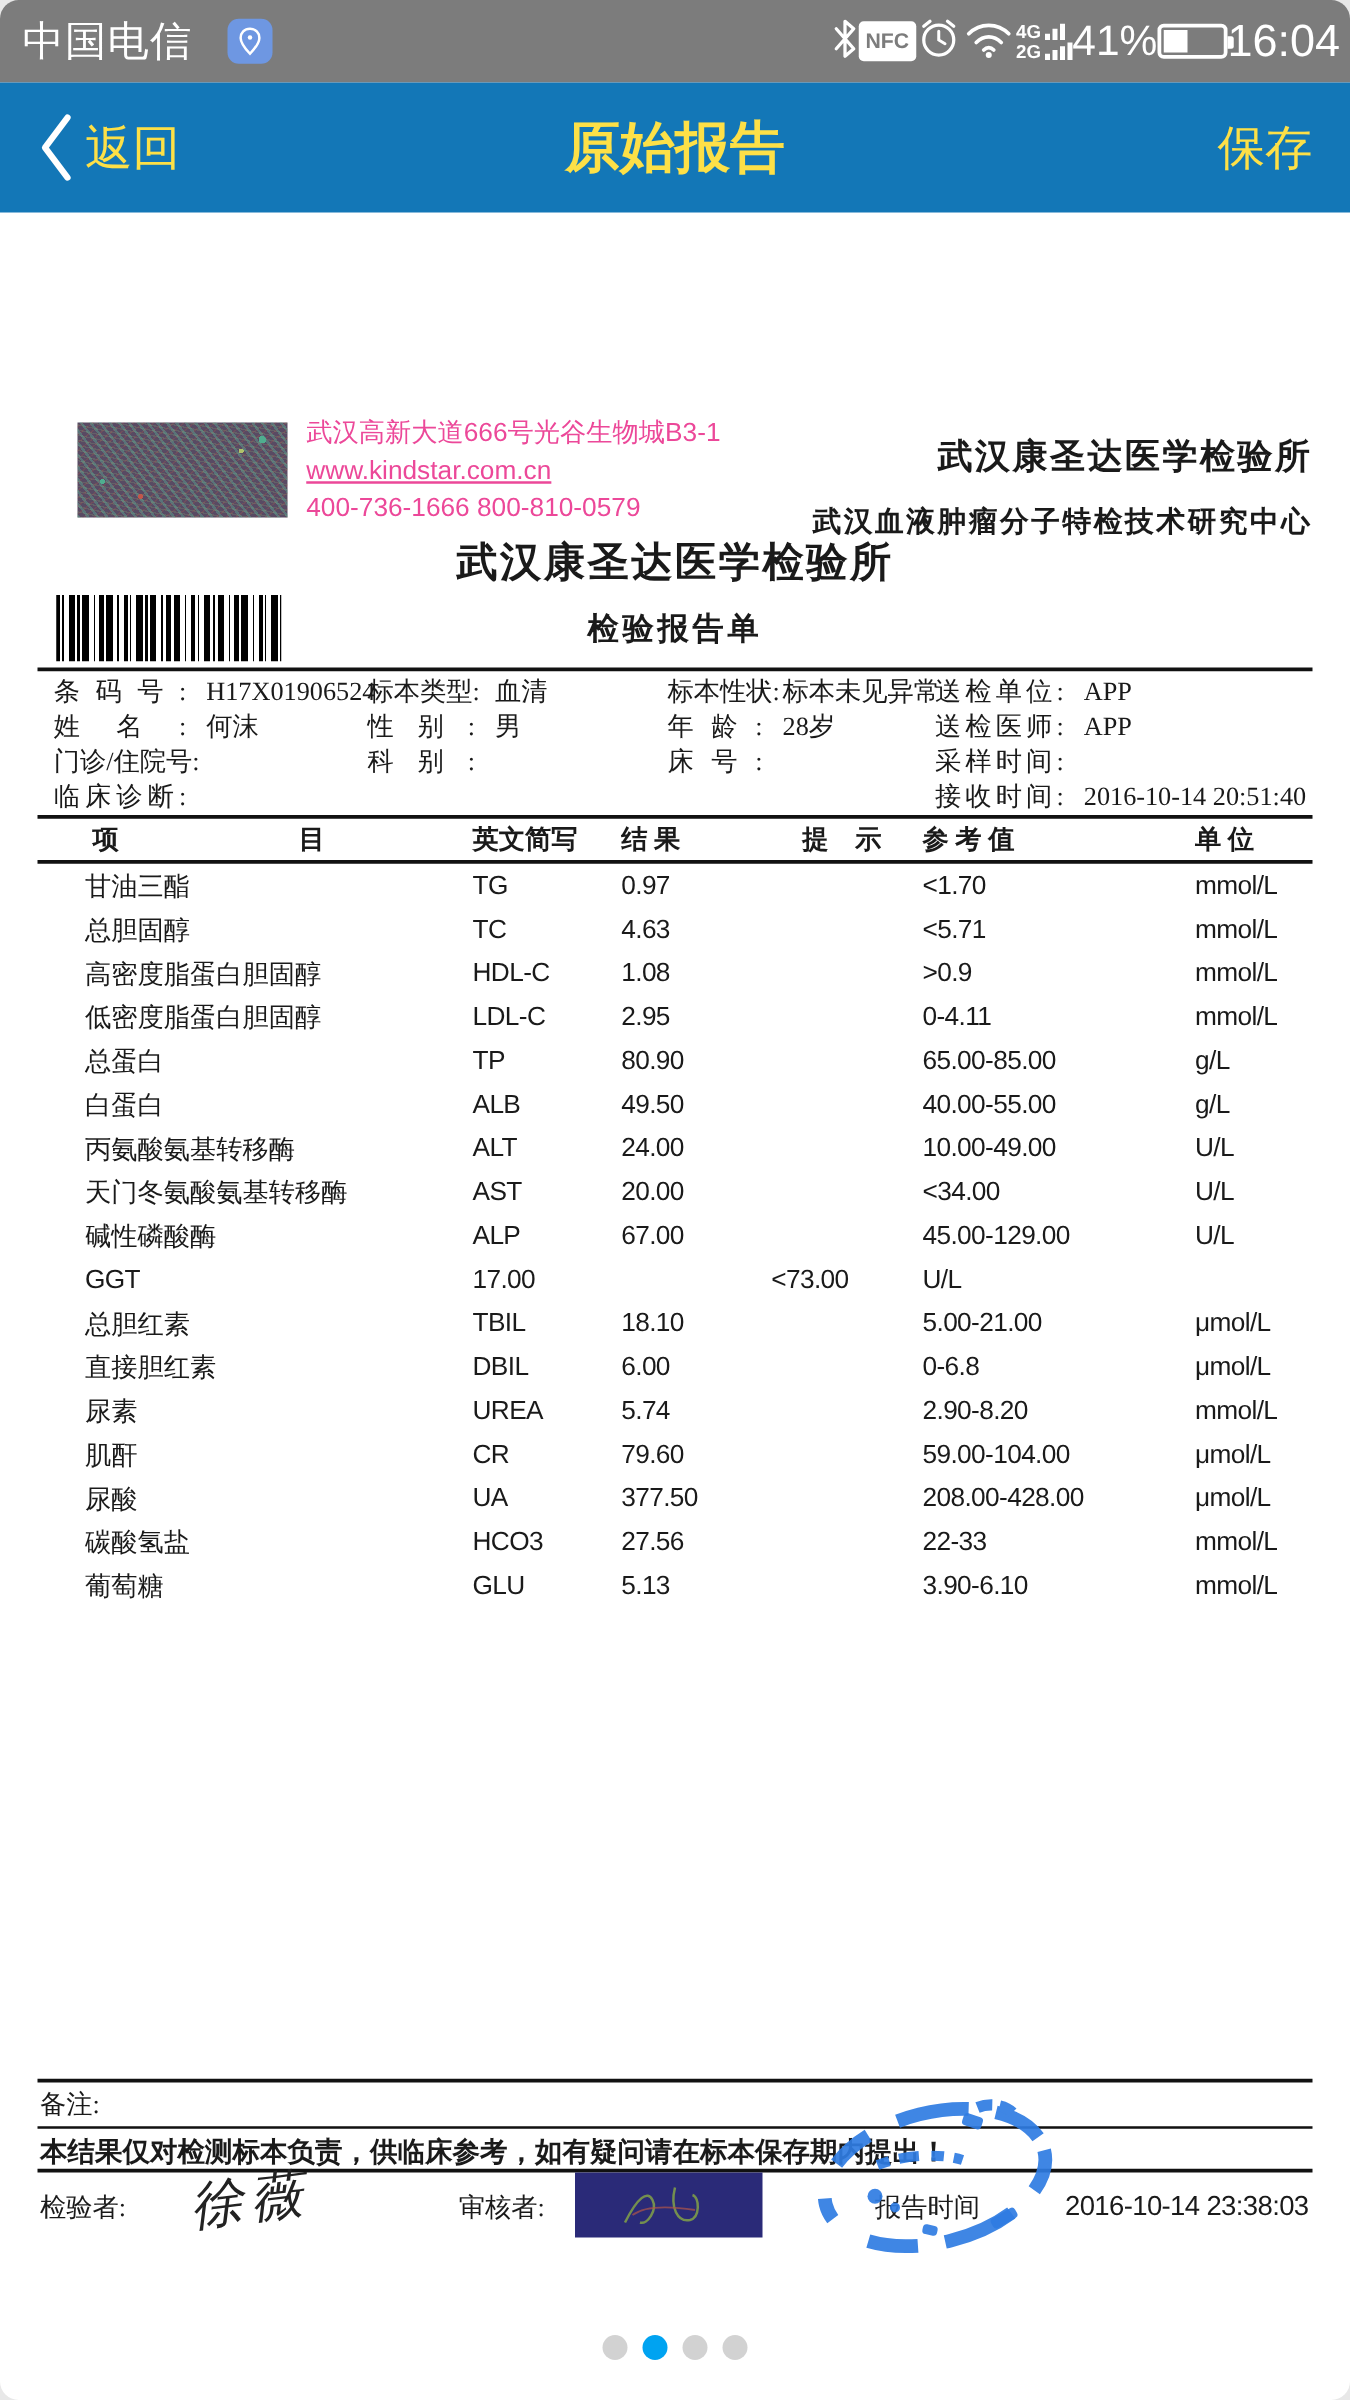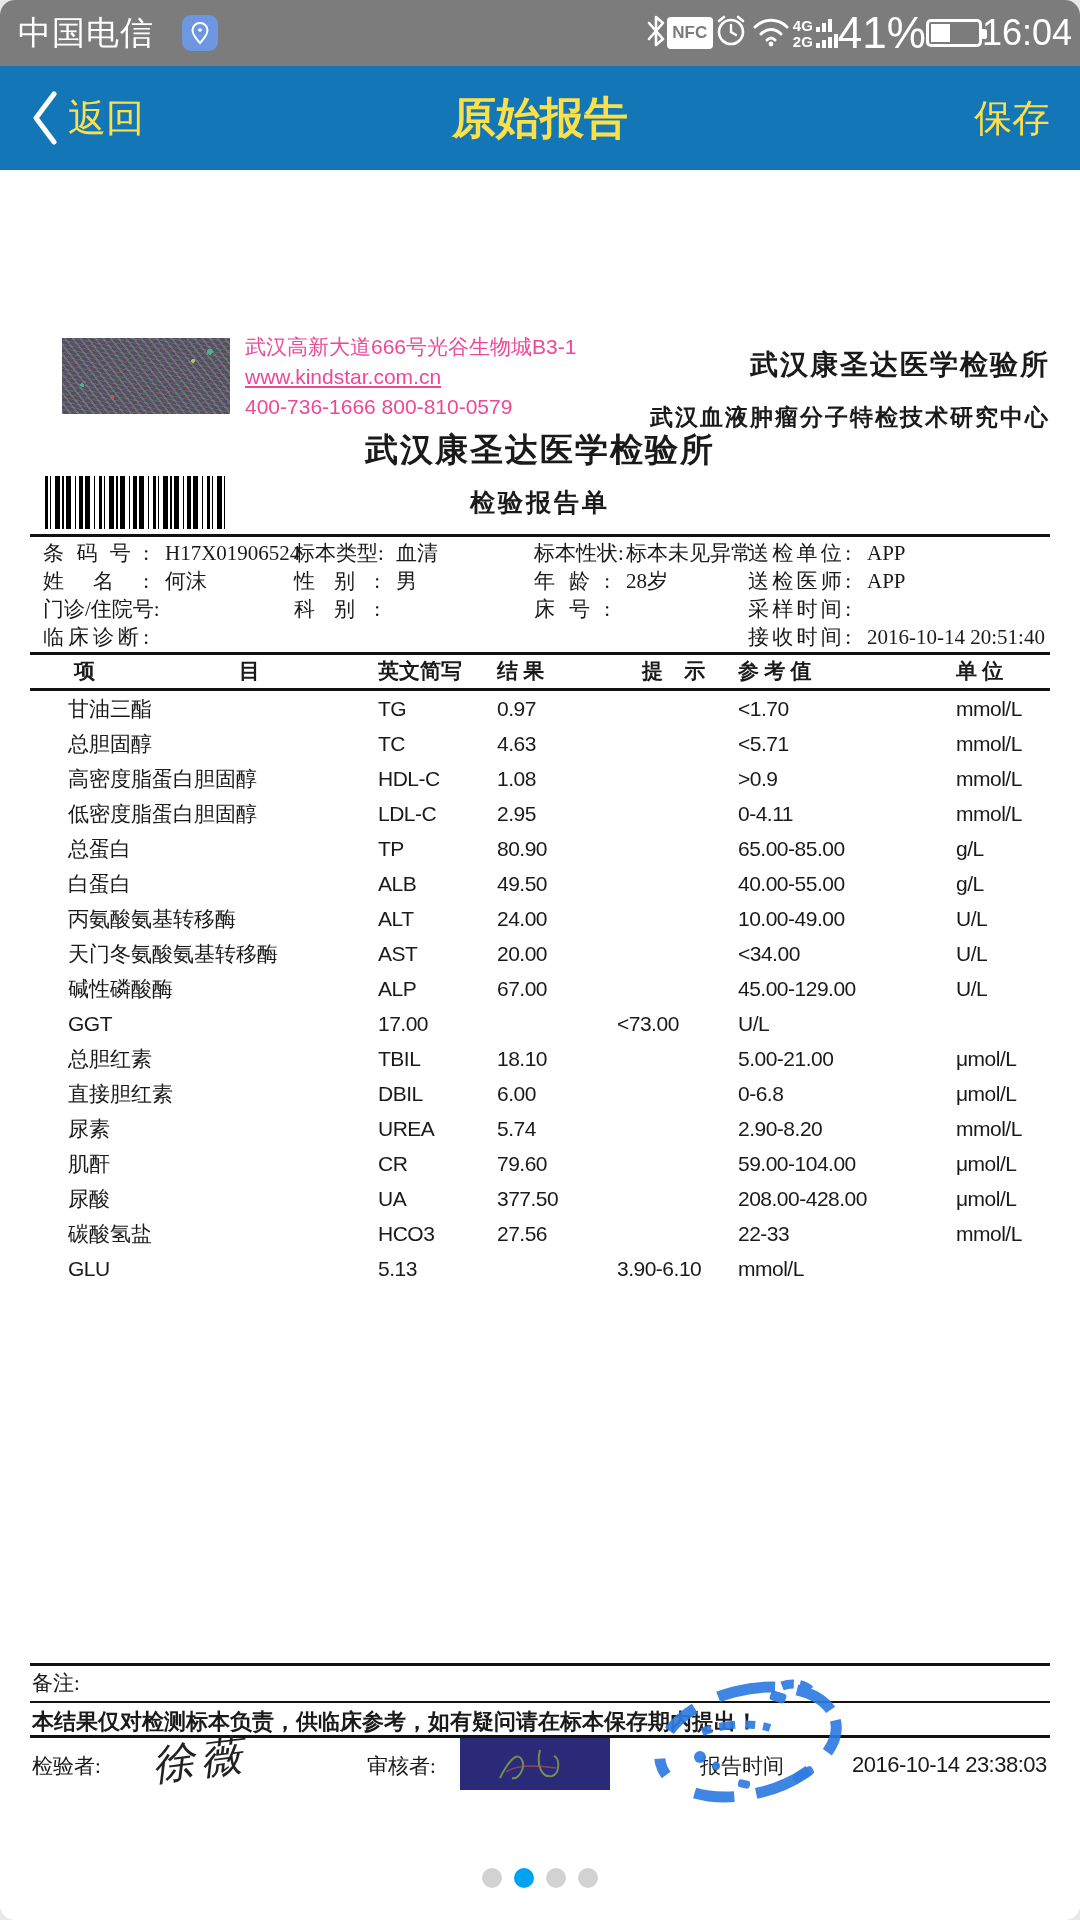--- a/index.html
+++ b/index.html
@@ -25,21 +25,21 @@
   .nfc-box {
     width:46px; height:32px; background:#fff; border-radius:4px; color:#7c7c7c;
     font-weight:bold; font-size:17px; display:flex; align-items:center; justify-content:center;
     font-family:"Liberation Sans", sans-serif;
   }
   .sig-block { display:flex; flex-direction:column; gap:2px; }
   .sig-row { display:flex; align-items:flex-end; gap:3px; }
   .sig-row .g { font-size:15px; font-weight:bold; line-height:13px;text-align:right; }
   .bars { display:flex; align-items:flex-end; gap:2px; }
   .bars i { display:block; width:4px; background:#fff; }
-  .pct { font-size:44px; }
+  .pct { font-size:34px; }
   .battery { position:relative; width:56px; height:28px; border:3px solid #fff; border-radius:5px; }
   .battery:after { content:""; position:absolute; right:-8px; top:7px; width:5px; height:10px; background:#fff; border-radius:0 2px 2px 0; }
   .battery .fill { position:absolute; left:2px; top:2px; bottom:2px; width:38%; background:#fff; }
   .clock-txt { font-size:36px; }
 
   
   .nav-bar {
     position:absolute; left:0; top:66px; width:1080px; height:104px;
     background:#1377b7; color:#fde047; display:flex; align-items:center;
   }
@@ -394,20 +394,21 @@
         </div>
         <div class="lab-row">
           <span>碳酸氢盐</span>
           <span class="cell-lat">HCO3</span>
           <span class="cell-lat">27.56</span>
           <span></span>
           <span class="cell-lat">22-33</span>
           <span class="cell-lat">mmol/L</span>
         </div>
         <div class="lab-row">
+          <span>葡萄糖</span>
           <span class="cell-lat">GLU</span>
           <span class="cell-lat">5.13</span>
           <span></span>
           <span class="cell-lat">3.90-6.10</span>
           <span class="cell-lat">mmol/L</span>
         </div>
       </div>
 
     <div class="hline hr4"></div>
     <div class="remark">备注:</div>

